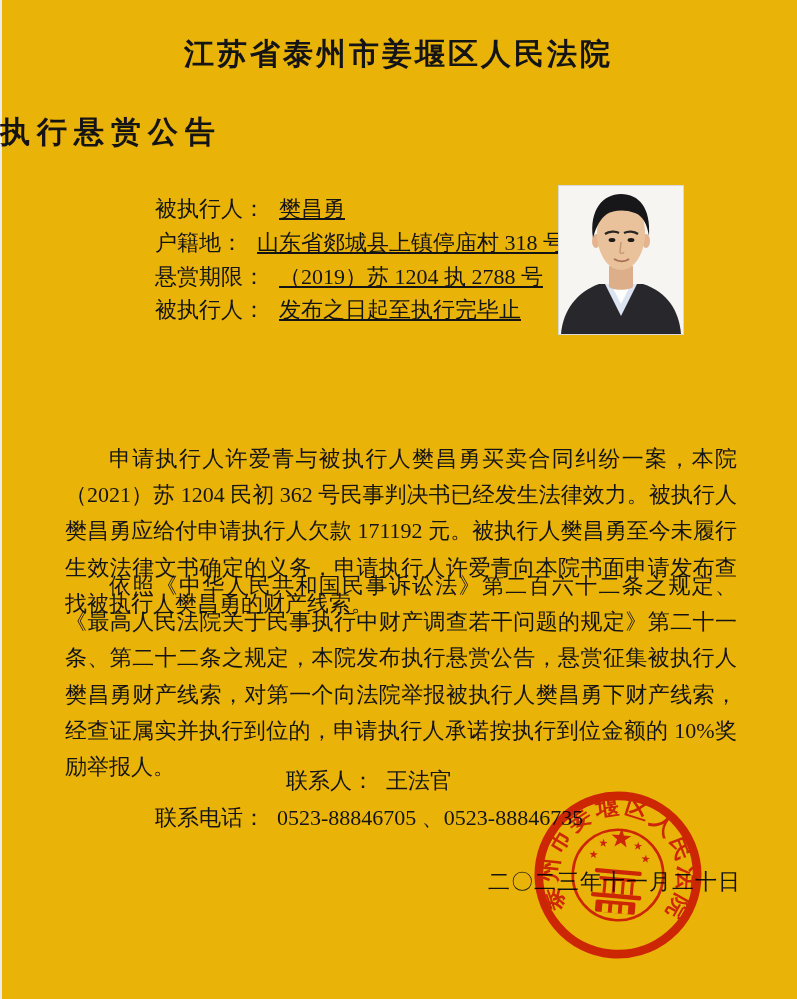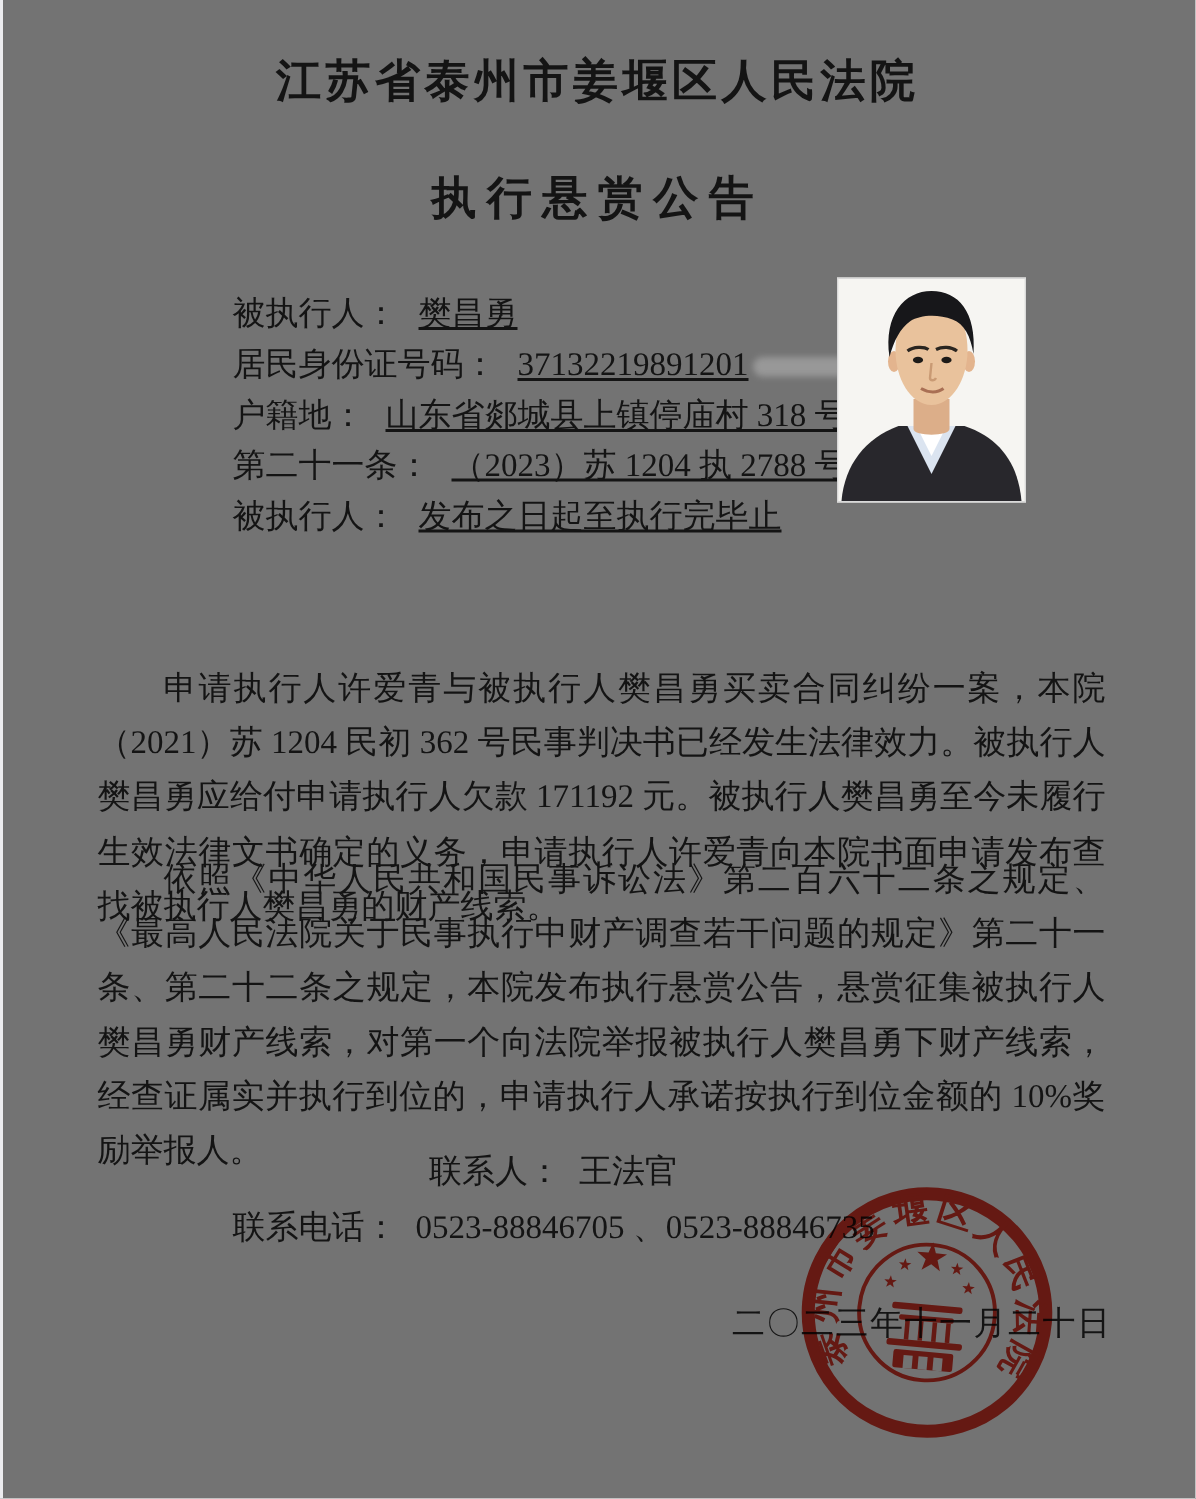--- a/index.html
+++ b/index.html
@@ -1,27 +1,27 @@
 <!DOCTYPE html>
 <html><head>
 <meta charset="utf-8">
 <style>
   html,body{margin:0;padding:0;}
   body{
     width:797px;height:999px;background:#ffffff;overflow:hidden;position:relative;
     font-family:"Liberation Serif","DejaVu Serif",serif;color:#141414;
   }
-  .page{position:relative;width:797px;height:999px;background:#737373;box-sizing:border-box;}
+  .page{position:relative;width:797px;height:999px;background:#eab308;box-sizing:border-box;}
   .edge-line{position:absolute;left:0;top:0;width:2px;height:100%;background:#ececef;}
   .court-name{
     position:absolute;top:34px;left:0;width:100%;margin:0;text-align:center;
     font-size:30px;font-weight:700;letter-spacing:3px;
   }
   .doc-title{
-    position:absolute;top:112px;left:0;width:100%;margin:0;text-align:center;
+    position:absolute;top:112px;left:0;width:100%;margin:0;text-align:left;
     font-size:30px;font-weight:700;letter-spacing:7px;
   }
   .info-block{position:absolute;left:155px;top:192px;font-size:22px;line-height:33.8px;}
   .info-line{white-space:nowrap;}
   .info-line .value{margin-left:14px;text-decoration:underline;}
   .redaction{
     display:inline-block;width:64px;height:13px;margin-left:3px;vertical-align:-1px;
     background:#a8a8a8;border-radius:8px;filter:blur(2px);opacity:.7;
   }
   .para{
@@ -54,27 +54,24 @@
   <div class="edge-line"></div>
 
   <h1 class="court-name">江苏省泰州市姜堰区人民法院</h1>
   <h2 class="doc-title">执行悬赏公告</h2>
 
   <div class="info-block">
     <div class="info-line">
       <span class="label">被执行人：</span><span class="value">樊昌勇</span>
     </div>
     <div class="info-line">
-      <span class="label">居民身份证号码：</span><span class="value">37132219891201</span><span class="redaction"></span>
-    </div>
-    <div class="info-line">
       <span class="label">户籍地：</span><span class="value">山东省郯城县上镇停庙村 318 号</span>
     </div>
     <div class="info-line">
-      <span class="label">第二十一条：</span><span class="value">（2023）苏 1204 执 2788 号</span>
+      <span class="label">悬赏期限：</span><span class="value">（2019）苏 1204 执 2788 号</span>
     </div>
     <div class="info-line">
       <span class="label">被执行人：</span><span class="value">发布之日起至执行完毕止</span>
     </div>
   </div>
 
   <div class="photo">
     <svg viewBox="0 0 124 148">
       <rect width="124" height="148" fill="#f6f5f2"></rect>
       <path d="M2,148 C4,124 18,106 40,98 L84,98 C108,106 120,124 122,148 Z" fill="#28272c"></path>

